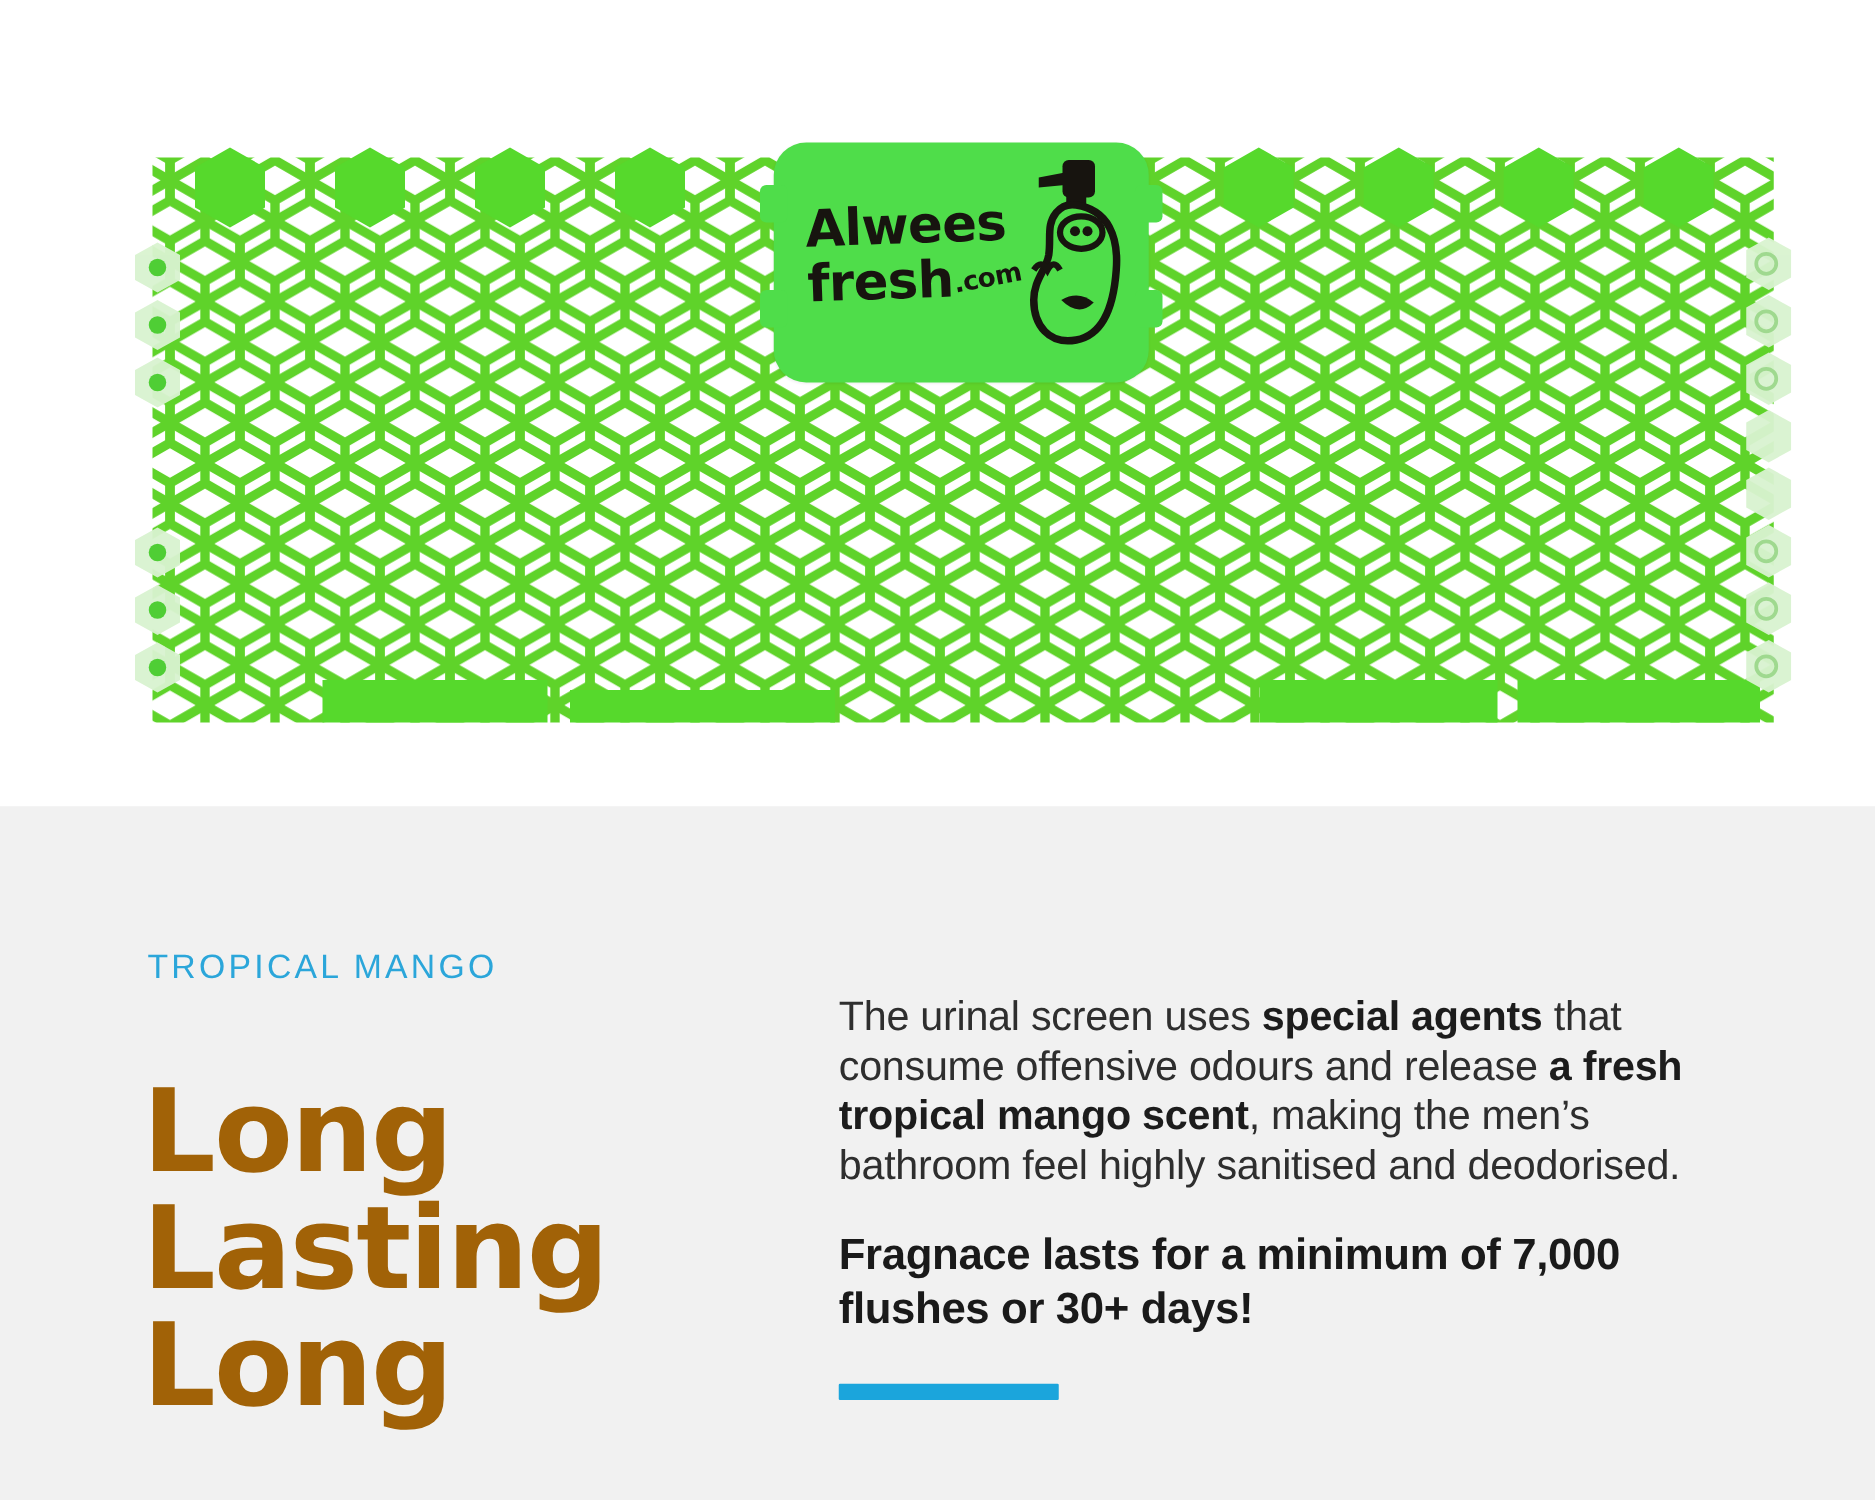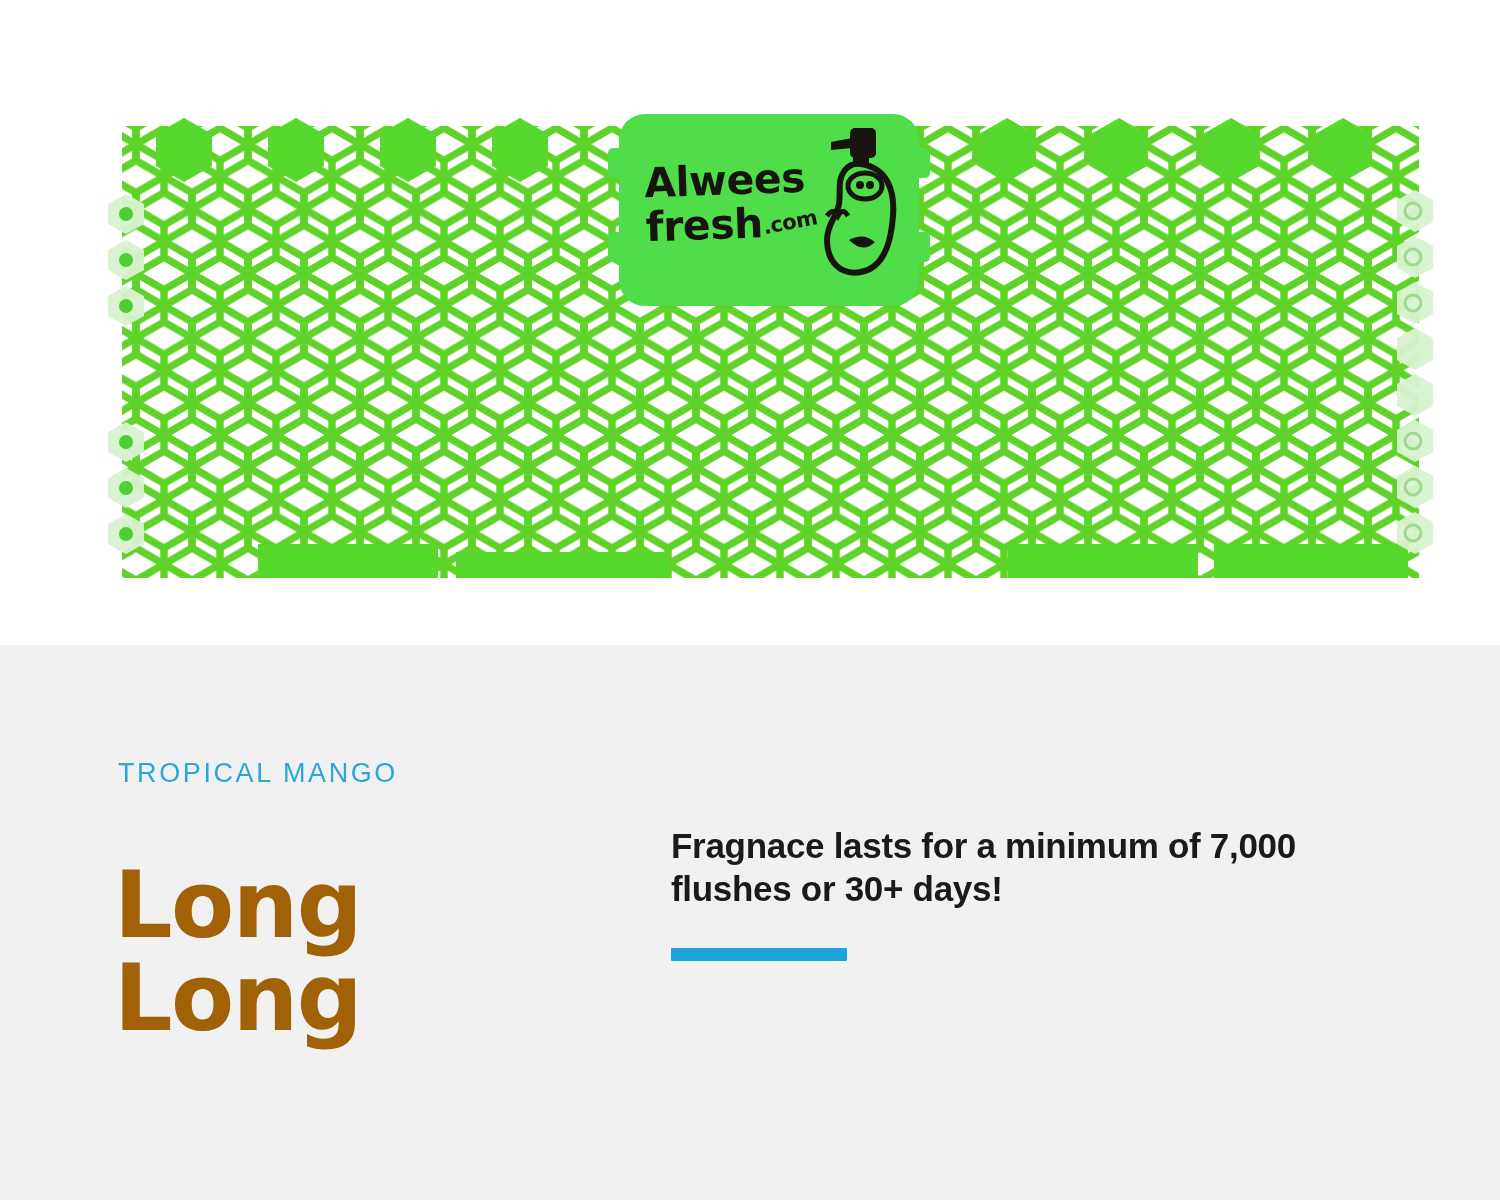--- a/index.html
+++ b/index.html
@@ -316,24 +316,26 @@
     </div>
   </div>
 
   <div class="info-panel">
     <div class="info-inner">
 
       <div class="eyebrow">TROPICAL MANGO</div>
 
       <h1 class="headline">
         <span>Long</span>
+        <span>Lasting</span>
         <span>Long</span>
       </h1>
 
       <div class="body-col">
+        <p class="para"><span>The urinal screen uses </span><b>special agents</b><span> that consume offensive odours and release </span><b>a fresh tropical mango scent</b><span>, making the men’s bathroom feel highly sanitised and deodorised.</span></p>
 
         <p class="para para-highlight">Fragnace lasts for a minimum of 7,000 flushes or 30+ days!</p>
 
         <div class="accent-bar"></div>
       </div>
 
     </div>
   </div>
 
 </div>

